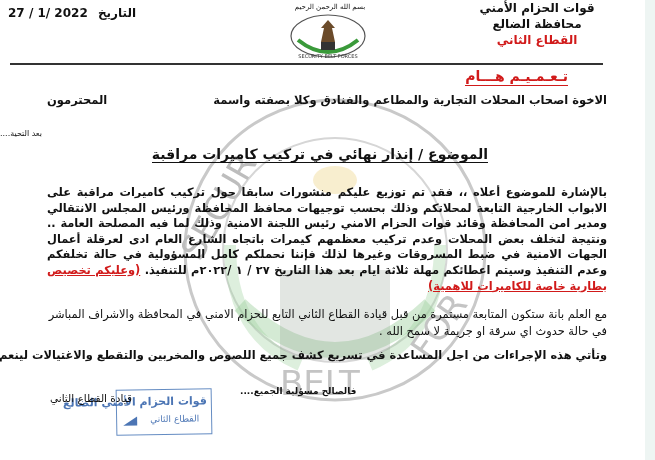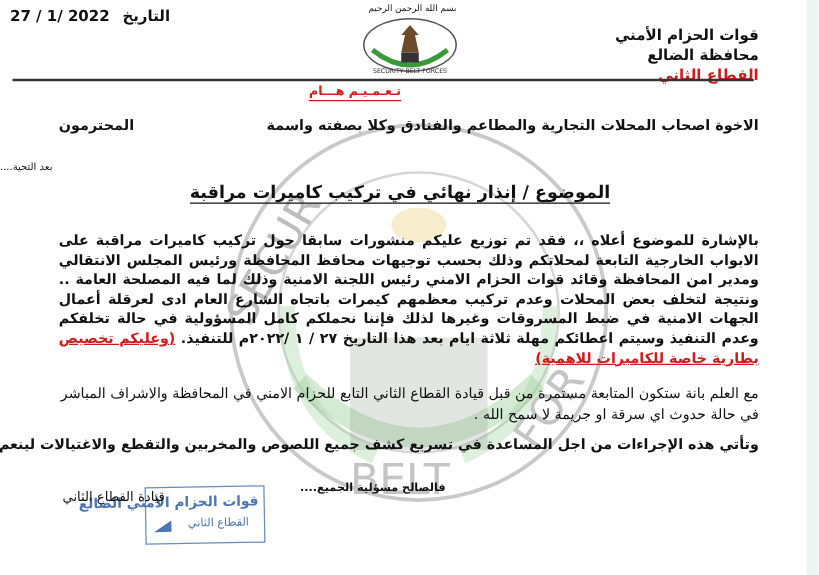--- a/index.html
+++ b/index.html
@@ -6,31 +6,31 @@
     html, body { width: 655px; height: 460px; overflow: hidden; background: #ffffff; }
     body { position: relative; font-family: "DejaVu Sans", sans-serif; color: #111; }
     .page { position: absolute; left: 0; top: 0; width: 655px; height: 460px; background: #fff; overflow: hidden; }
     .right-strip { position: absolute; right: 0; top: 0; width: 10px; height: 460px; background: #eef5f3; }
 
     
     .watermark { position: absolute; left: 170px; top: 95px; width: 330px; height: 310px; pointer-events: none; }
 
     .rtl { direction: rtl; unicode-bidi: embed; }
 
-    .hdr-right { position: absolute; right: 48px; top: 20px; width: 140px; font-weight: bold; font-size: 12px; line-height: 16px; }
+    .hdr-right { position: absolute; right: 48px; top: 0; width: 140px; text-align: center; font-weight: bold; font-size: 12px; line-height: 16px; }
     .hdr-right .sector { color: #d11a1a; }
     .hdr-left { position: absolute; left: 8px; top: 6px; font-weight: bold; font-size: 12px; direction: rtl; white-space: nowrap; }
     .hdr-left .date-label { margin-left: 6px; }
 
     .bismillah { position: absolute; left: 285px; top: 3px; width: 90px; text-align: center; font-size: 7px; font-weight: normal; }
     .emblem { position: absolute; left: 288px; top: 12px; width: 80px; height: 48px; }
 
     .rule { position: absolute; left: 10px; top: 63px; width: 593px; height: 2px; background: #333; }
 
-    .circular-title { position: absolute; left: 0; width: 568px; top: 68px; text-align: center; font-size: 10px; font-weight: bold; color: #d11a1a; letter-spacing: 3px; }
+    .circular-title { position: absolute; left: 0; width: 568px; top: 68px; text-align: right; font-size: 14px; font-weight: bold; color: #d11a1a; letter-spacing: 3px; }
     .circular-title span { border-bottom: 1.5px solid #d11a1a; padding-bottom: 1px; }
 
     .addressee { position: absolute; right: 48px; top: 93px; width: 560px; font-size: 11.5px; font-weight: bold; white-space: nowrap; }
     .addressee .recipients { position: absolute; right: 0; margin-left: 24px; }
     .addressee .honorific { position: absolute; left: 0; }
 
     .greeting { position: absolute; left: 0; width: 652px; top: 129px; text-align: left; font-size: 8px; font-weight: normal; }
     .subject { position: absolute; left: 0; width: 640px; top: 146px; text-align: center; font-size: 14px; font-weight: bold; }
     .subject span { border-bottom: 1.5px solid #111; }
 

